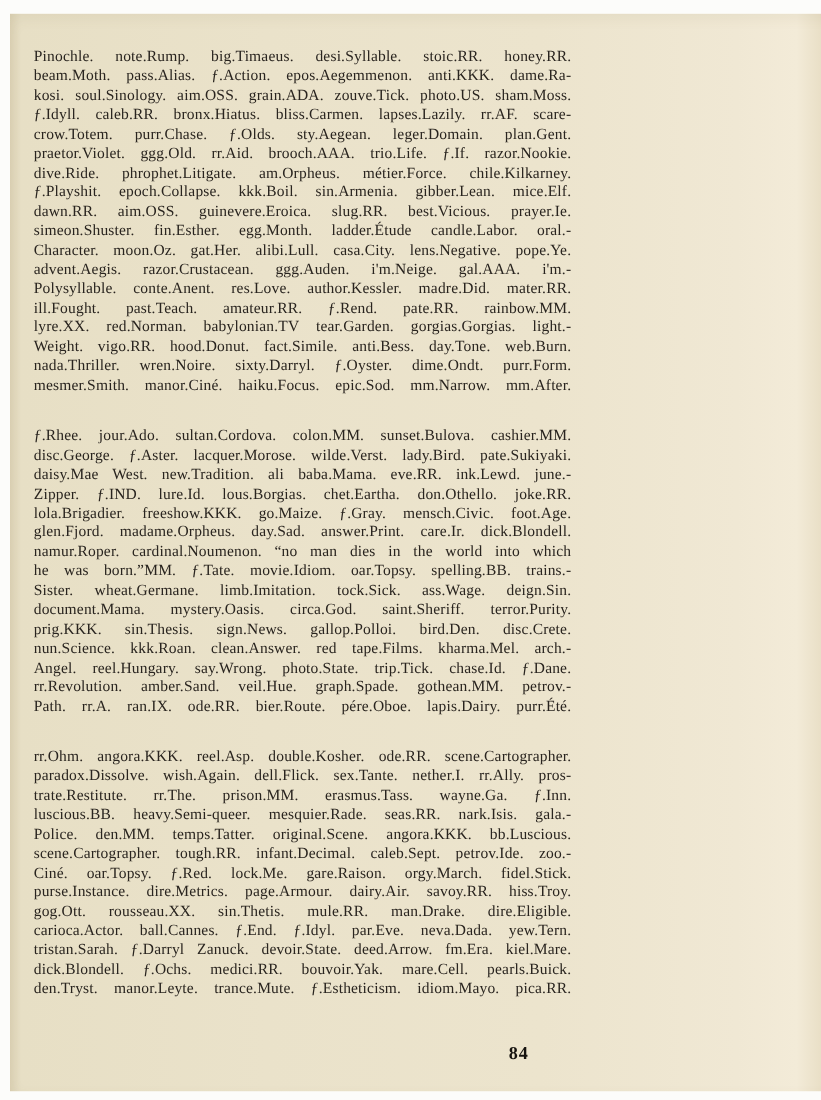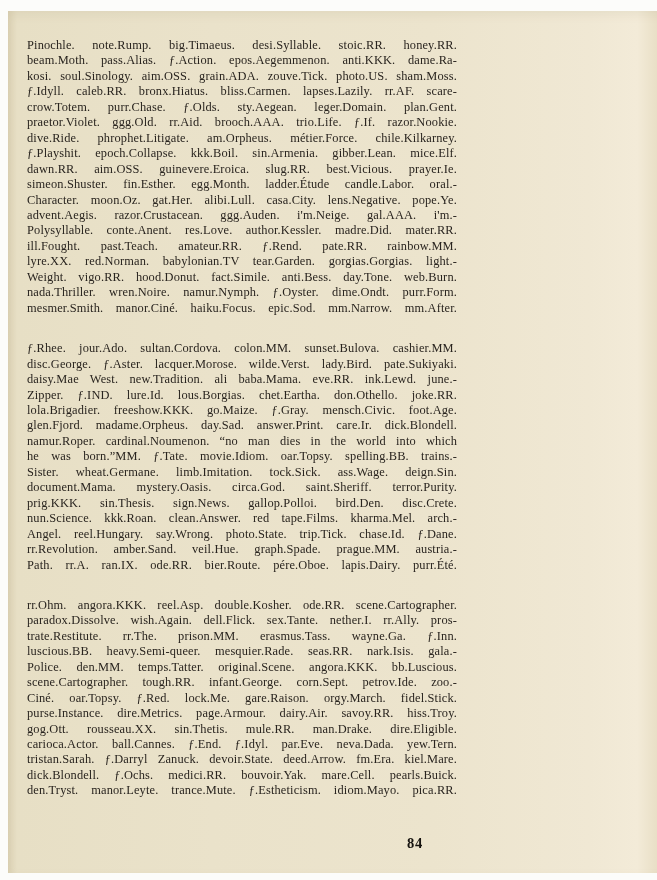--- a/index.html
+++ b/index.html
@@ -70,49 +70,49 @@
       <div class="line">dive.Ride. phrophet.Litigate. am.Orpheus. métier.Force. chile.Kilkarney.</div>
       <div class="line">ƒ.Playshit. epoch.Collapse. kkk.Boil. sin.Armenia. gibber.Lean. mice.Elf.</div>
       <div class="line">dawn.RR. aim.OSS. guinevere.Eroica. slug.RR. best.Vicious. prayer.Ie.</div>
       <div class="line">simeon.Shuster. fin.Esther. egg.Month. ladder.Étude candle.Labor. oral.-</div>
       <div class="line">Character. moon.Oz. gat.Her. alibi.Lull. casa.City. lens.Negative. pope.Ye.</div>
       <div class="line">advent.Aegis. razor.Crustacean. ggg.Auden. i'm.Neige. gal.AAA. i'm.-</div>
       <div class="line">Polysyllable. conte.Anent. res.Love. author.Kessler. madre.Did. mater.RR.</div>
       <div class="line">ill.Fought. past.Teach. amateur.RR. ƒ.Rend. pate.RR. rainbow.MM.</div>
       <div class="line">lyre.XX. red.Norman. babylonian.TV tear.Garden. gorgias.Gorgias. light.-</div>
       <div class="line">Weight. vigo.RR. hood.Donut. fact.Simile. anti.Bess. day.Tone. web.Burn.</div>
-      <div class="line">nada.Thriller. wren.Noire. namur.Nymph. ƒ.Oyster. dime.Ondt. purr.Form.</div>
+      <div class="line">nada.Thriller. wren.Noire. sixty.Darryl. ƒ.Oyster. dime.Ondt. purr.Form.</div>
       <div class="line">mesmer.Smith. manor.Ciné. haiku.Focus. epic.Sod. mm.Narrow. mm.After.</div>
     </div>
 
     <div class="para">
       <div class="line">ƒ.Rhee. jour.Ado. sultan.Cordova. colon.MM. sunset.Bulova. cashier.MM.</div>
       <div class="line">disc.George. ƒ.Aster. lacquer.Morose. wilde.Verst. lady.Bird. pate.Sukiyaki.</div>
       <div class="line">daisy.Mae West. new.Tradition. ali baba.Mama. eve.RR. ink.Lewd. june.-</div>
       <div class="line">Zipper. ƒ.IND. lure.Id. lous.Borgias. chet.Eartha. don.Othello. joke.RR.</div>
       <div class="line">lola.Brigadier. freeshow.KKK. go.Maize. ƒ.Gray. mensch.Civic. foot.Age.</div>
       <div class="line">glen.Fjord. madame.Orpheus. day.Sad. answer.Print. care.Ir. dick.Blondell.</div>
       <div class="line">namur.Roper. cardinal.Noumenon. “no man dies in the world into which</div>
       <div class="line">he was born.”MM. ƒ.Tate. movie.Idiom. oar.Topsy. spelling.BB. trains.-</div>
       <div class="line">Sister. wheat.Germane. limb.Imitation. tock.Sick. ass.Wage. deign.Sin.</div>
       <div class="line">document.Mama. mystery.Oasis. circa.God. saint.Sheriff. terror.Purity.</div>
       <div class="line">prig.KKK. sin.Thesis. sign.News. gallop.Polloi. bird.Den. disc.Crete.</div>
       <div class="line">nun.Science. kkk.Roan. clean.Answer. red tape.Films. kharma.Mel. arch.-</div>
       <div class="line">Angel. reel.Hungary. say.Wrong. photo.State. trip.Tick. chase.Id. ƒ.Dane.</div>
-      <div class="line">rr.Revolution. amber.Sand. veil.Hue. graph.Spade. prague.MM. austria.-</div>
+      <div class="line">rr.Revolution. amber.Sand. veil.Hue. graph.Spade. gothean.MM. petrov.-</div>
       <div class="line">Path. rr.A. ran.IX. ode.RR. bier.Route. pére.Oboe. lapis.Dairy. purr.Été.</div>
     </div>
 
     <div class="para">
       <div class="line">rr.Ohm. angora.KKK. reel.Asp. double.Kosher. ode.RR. scene.Cartographer.</div>
       <div class="line">paradox.Dissolve. wish.Again. dell.Flick. sex.Tante. nether.I. rr.Ally. pros-</div>
       <div class="line">trate.Restitute. rr.The. prison.MM. erasmus.Tass. wayne.Ga. ƒ.Inn.</div>
       <div class="line">luscious.BB. heavy.Semi-queer. mesquier.Rade. seas.RR. nark.Isis. gala.-</div>
       <div class="line">Police. den.MM. temps.Tatter. original.Scene. angora.KKK. bb.Luscious.</div>
-      <div class="line">scene.Cartographer. tough.RR. infant.George. corn.Sept. petrov.Ide. zoo.-</div>
+      <div class="line">scene.Cartographer. tough.RR. infant.Decimal. caleb.Sept. petrov.Ide. zoo.-</div>
       <div class="line">Ciné. oar.Topsy. ƒ.Red. lock.Me. gare.Raison. orgy.March. fidel.Stick.</div>
       <div class="line">purse.Instance. dire.Metrics. page.Armour. dairy.Air. savoy.RR. hiss.Troy.</div>
       <div class="line">gog.Ott. rousseau.XX. sin.Thetis. mule.RR. man.Drake. dire.Eligible.</div>
       <div class="line">carioca.Actor. ball.Cannes. ƒ.End. ƒ.Idyl. par.Eve. neva.Dada. yew.Tern.</div>
       <div class="line">tristan.Sarah. ƒ.Darryl Zanuck. devoir.State. deed.Arrow. fm.Era. kiel.Mare.</div>
       <div class="line">dick.Blondell. ƒ.Ochs. medici.RR. bouvoir.Yak. mare.Cell. pearls.Buick.</div>
       <div class="line">den.Tryst. manor.Leyte. trance.Mute. ƒ.Estheticism. idiom.Mayo. pica.RR.</div>
     </div>
 
   </div>

